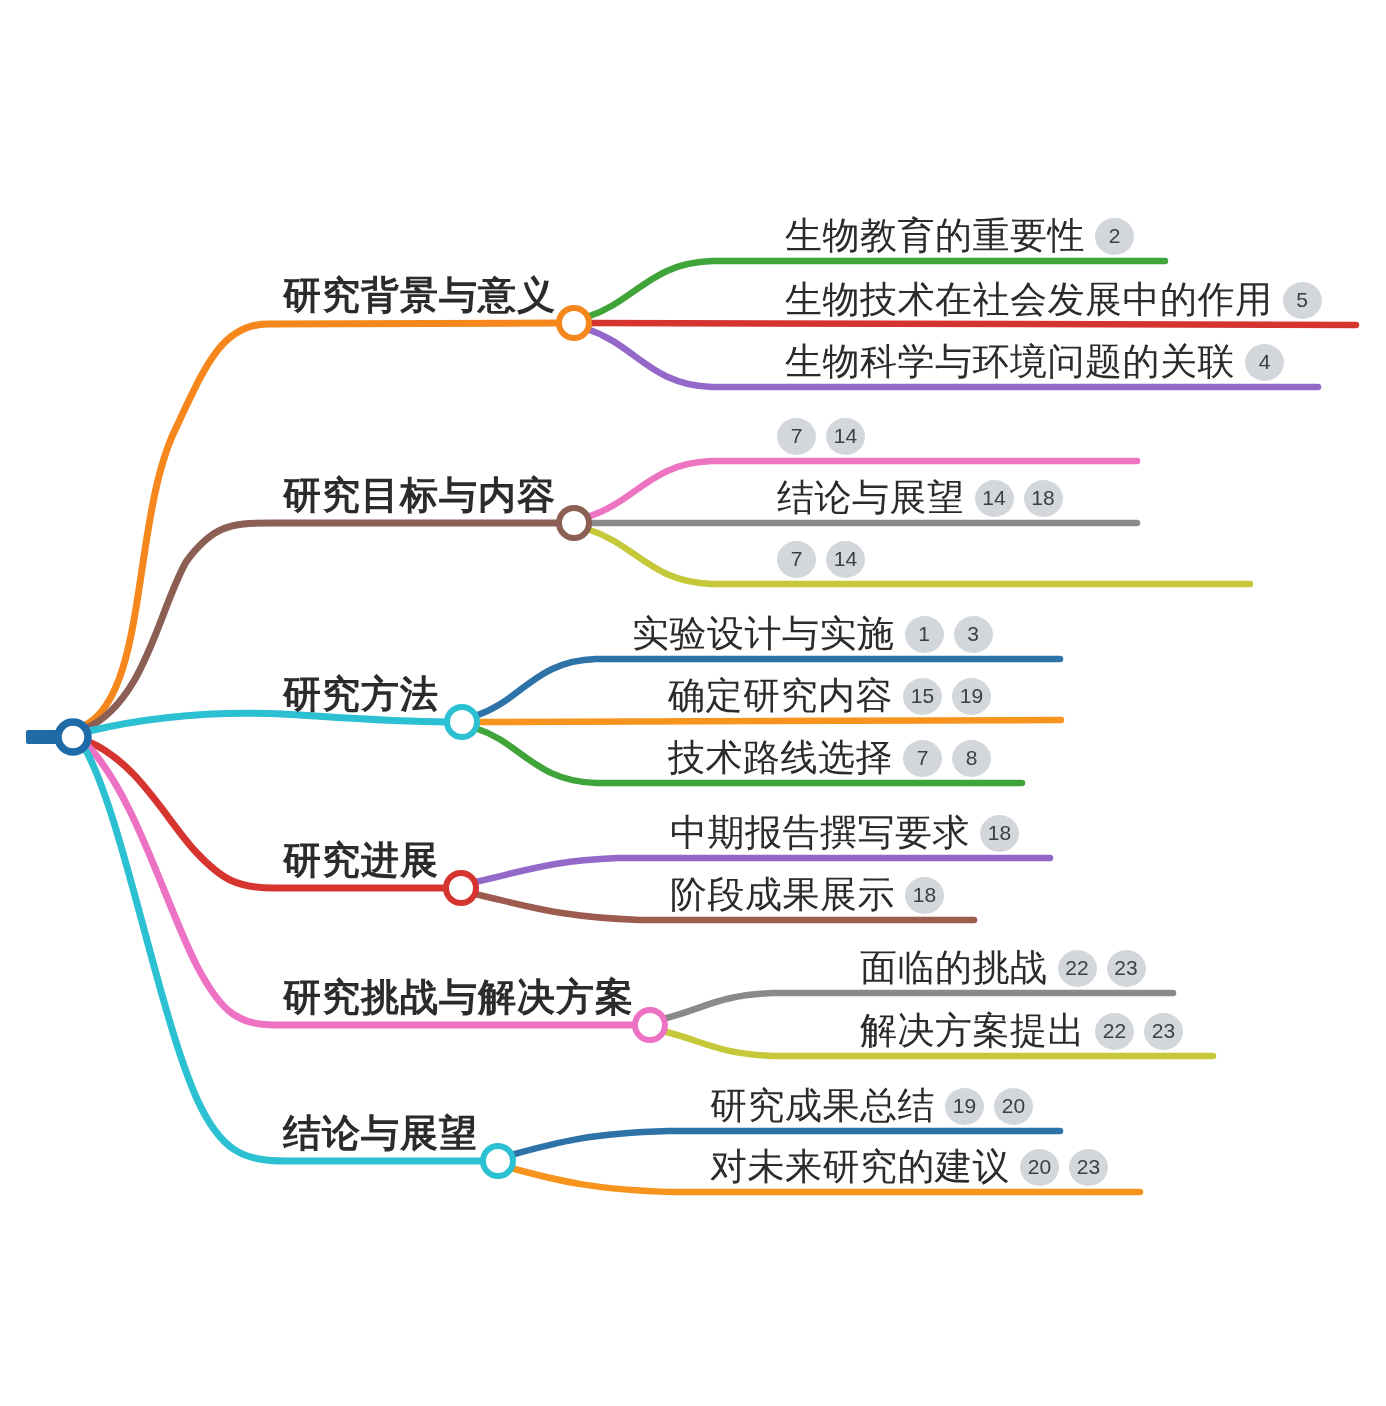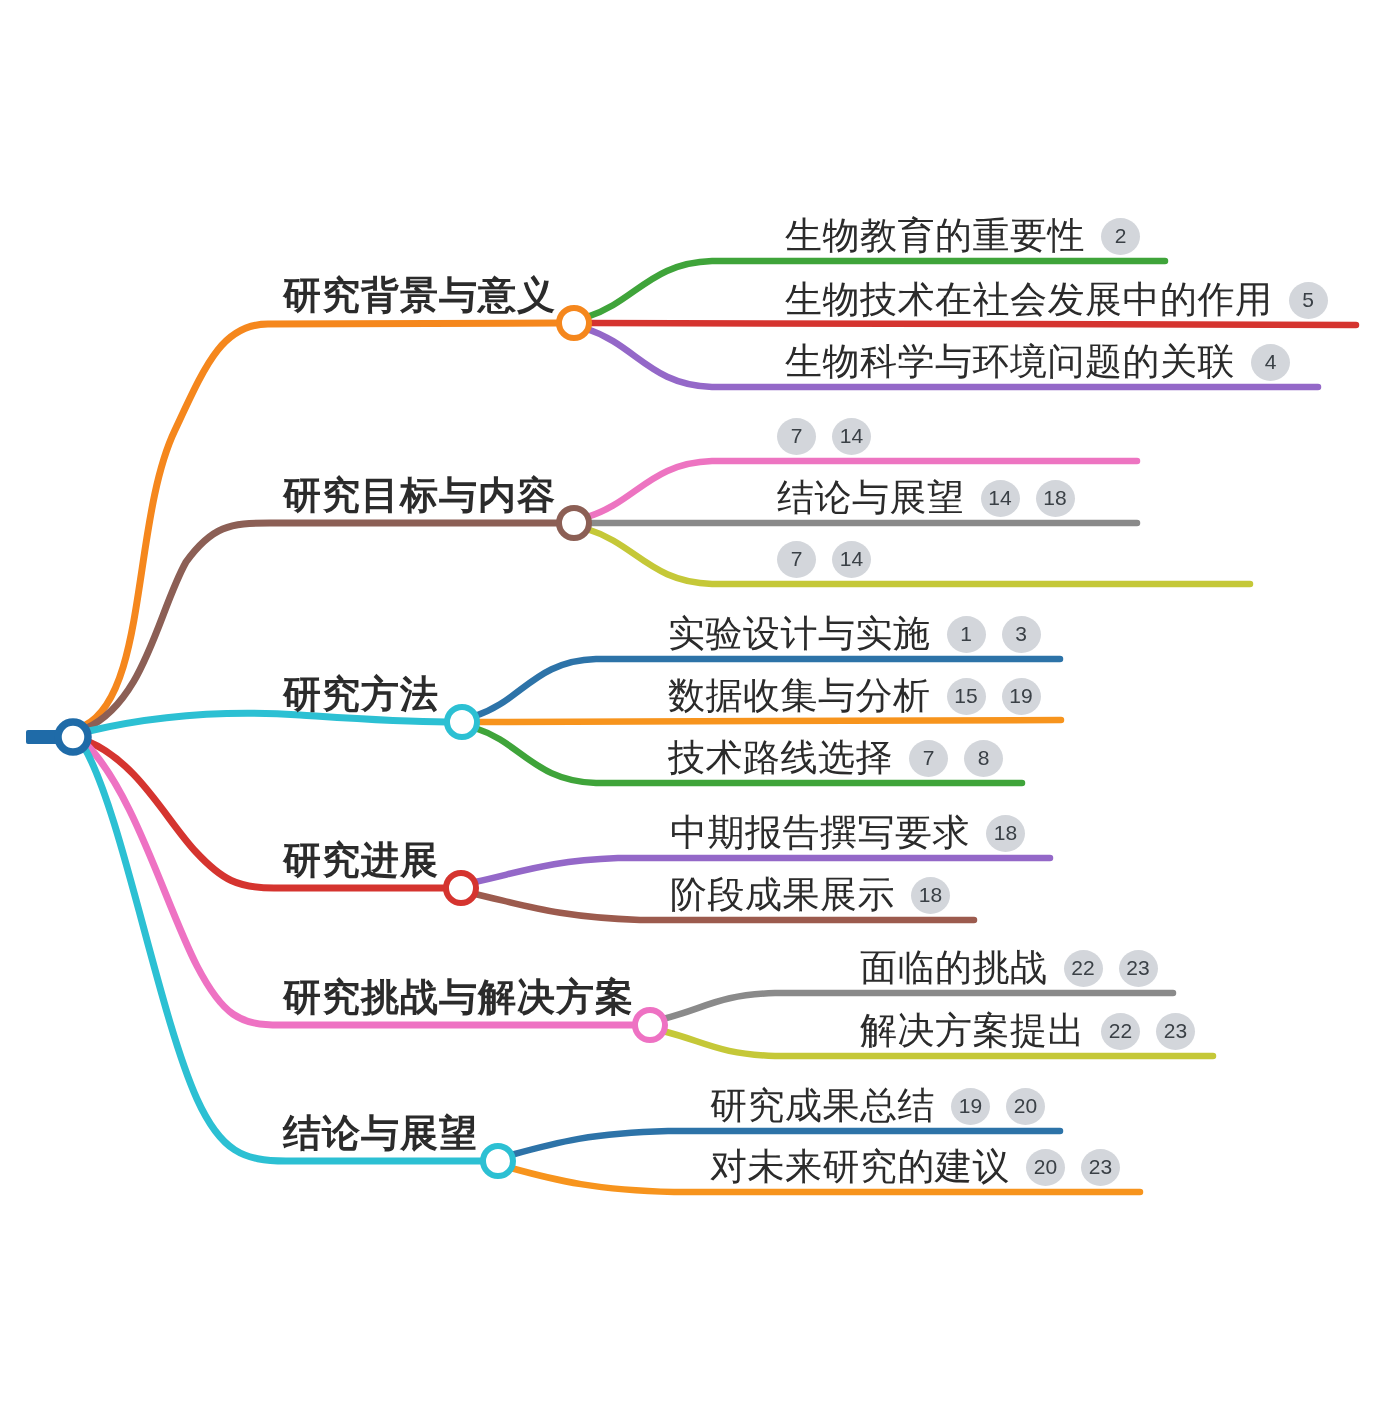--- a/index.html
+++ b/index.html
@@ -16,21 +16,21 @@
     position:absolute;
     height:42px;line-height:42px;
     font-size:38px;font-weight:bold;letter-spacing:1px;
     color:var(--text-color,#2b2b2b);
     white-space:nowrap;
     font-family:Liberation Mono, monospace;
   }
   .child-row{
     position:absolute;
     height:42px;
-    display:flex;align-items:center;gap:16px;
+    display:flex;align-items:center;gap:10px;
     white-space:nowrap;
   }
   .child-label{
     font-size:37px;font-weight:400;letter-spacing:0.5px;
     color:var(--text-color,#2b2b2b);
     line-height:42px;
   }
   .badge{
     display:inline-flex;align-items:center;justify-content:center;
     min-width:35px;height:37px;padding:0 2px;
@@ -115,27 +115,27 @@
   <div class="child-row" style="left:777px;top:477px">
     <span class="child-label">结论与展望</span>
     <span class="badge">14</span>
     <span class="badge">18</span>
   </div>
   <div class="child-row" style="left:777px;top:538px">
     <span class="badge">7</span>
     <span class="badge">14</span>
   </div>
 
-  <div class="child-row" style="left:668px;top:613px">
+  <div class="child-row" style="left:632px;top:613px">
     <span class="child-label">实验设计与实施</span>
     <span class="badge">1</span>
     <span class="badge">3</span>
   </div>
   <div class="child-row" style="left:668px;top:675px">
-    <span class="child-label">数据收集与分析</span>
+    <span class="child-label">确定研究内容</span>
     <span class="badge">15</span>
     <span class="badge">19</span>
   </div>
   <div class="child-row" style="left:668px;top:737px">
     <span class="child-label">技术路线选择</span>
     <span class="badge">7</span>
     <span class="badge">8</span>
   </div>
 
   <div class="child-row" style="left:670px;top:812px">

